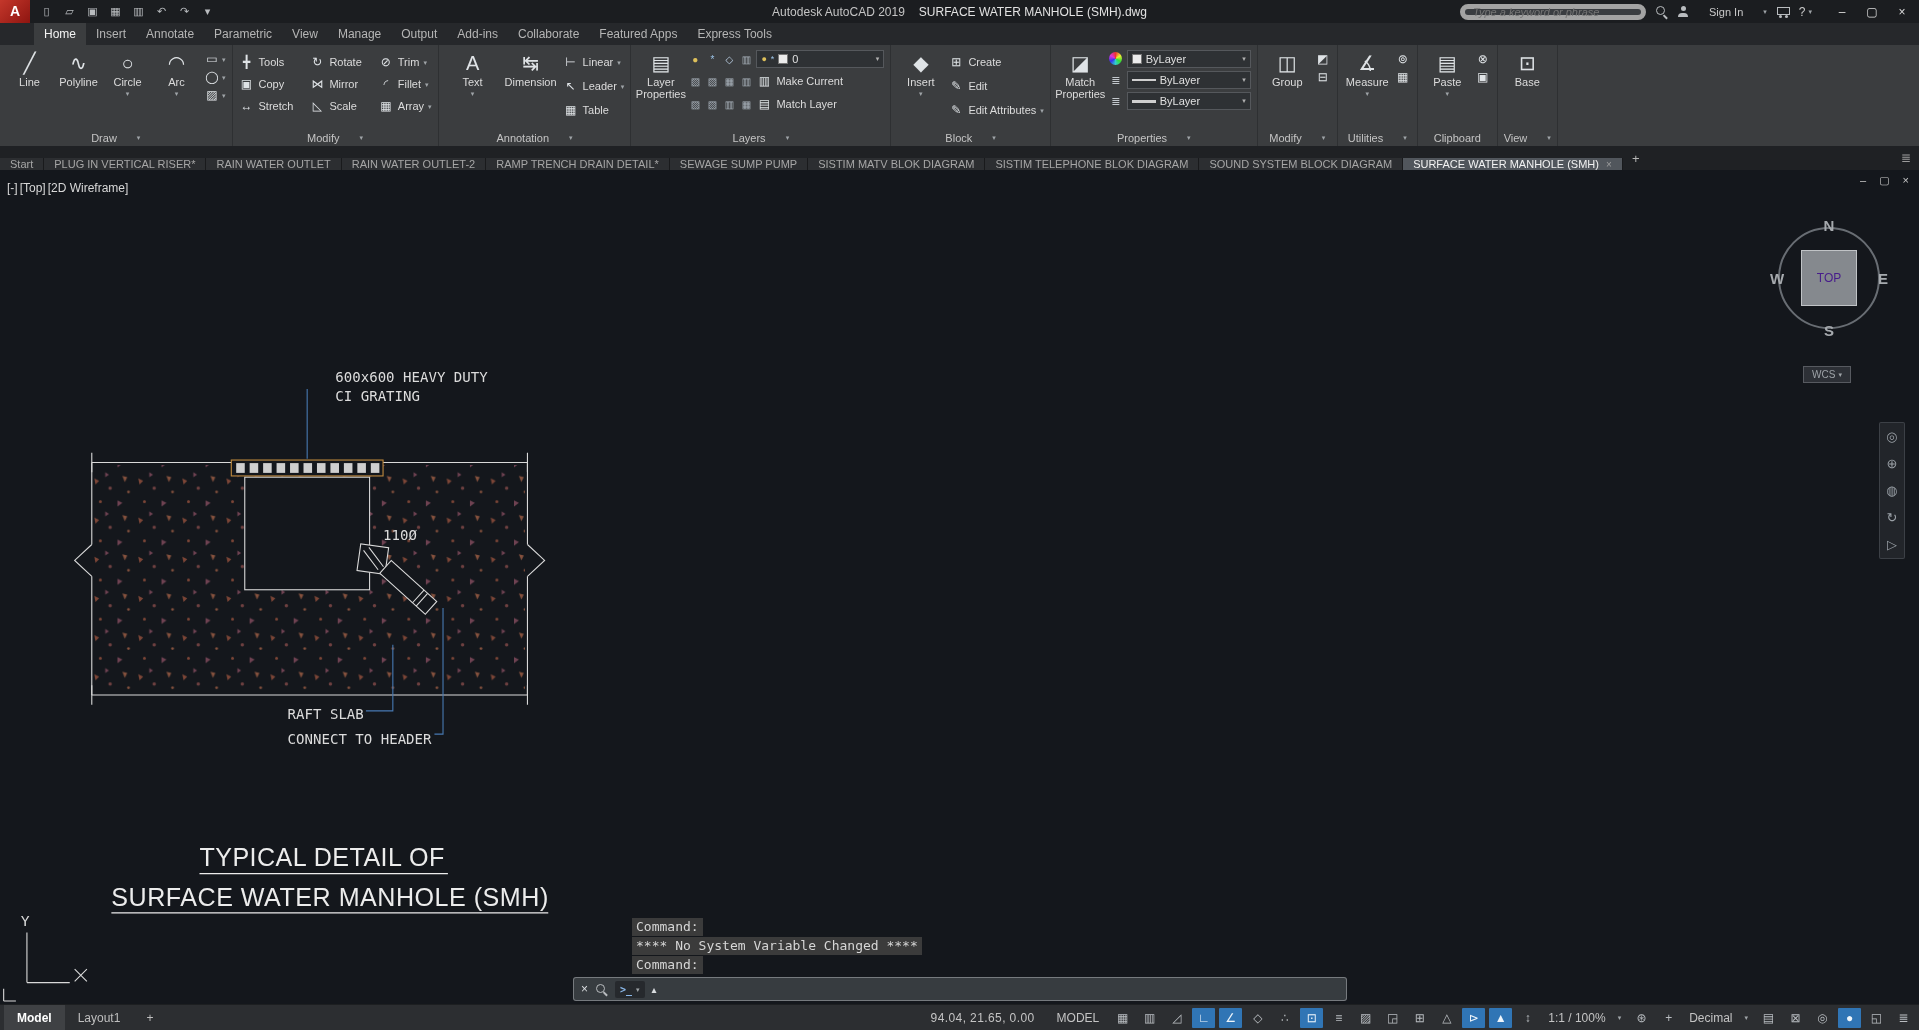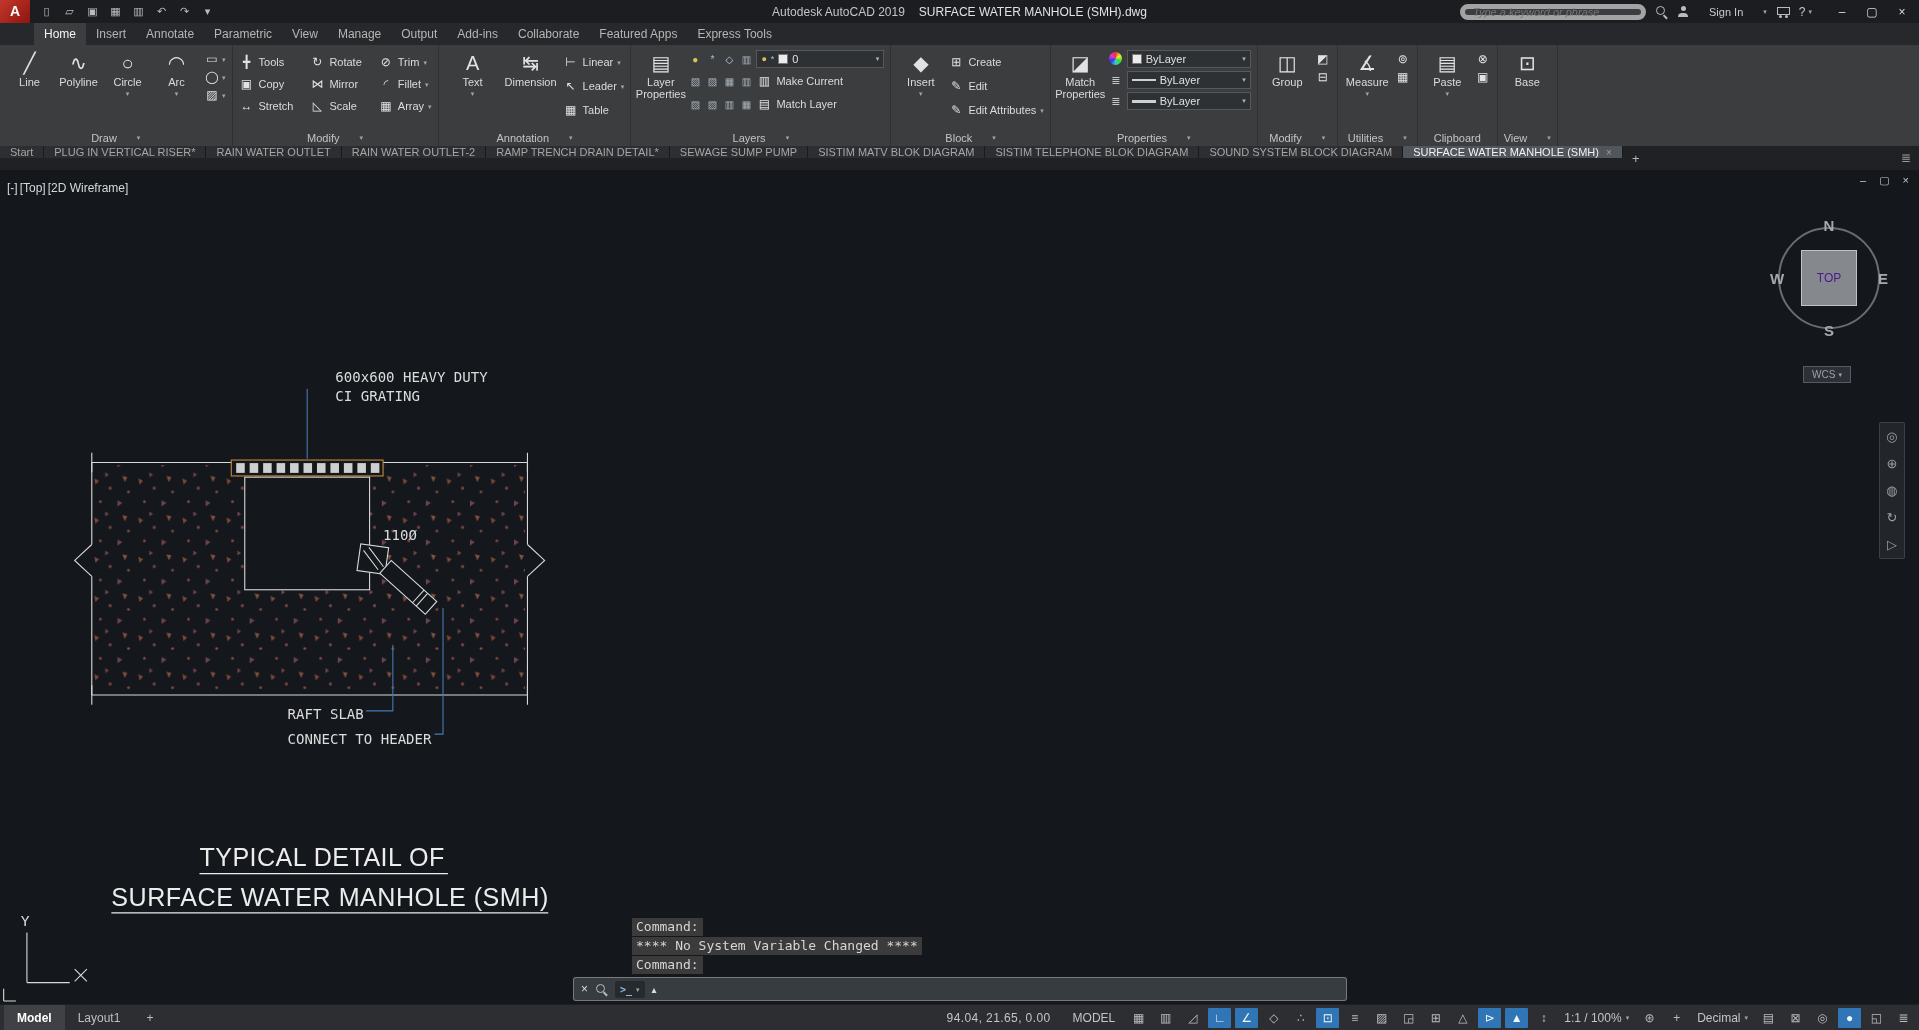--- a/index.html
+++ b/index.html
@@ -62,21 +62,21 @@
 .cmini{font-size:9px}
 .c-bulb{color:#dec05a}.c-frz{color:#9cc3e8}
 .lineswatch{width:24px;height:2px;background:#cfcfcf;flex:0 0 auto}
 .lineswatch.thick{height:3px}
 .cwheel{width:13px;height:13px;border-radius:50%;display:inline-block;background:conic-gradient(#e33,#ee3,#3d3,#3cc,#33e,#d3d,#e33)}
 .pmini{width:16px;text-align:center;color:#c3c8cd;font-size:11px}
 .rib-fill{flex:1}
 
 
 .ftabs{height:24px;background:#1f2124;display:flex;align-items:stretch;font-size:11px;color:#a6a6a6;flex:0 0 auto}
-.ftab-list{display:flex;align-items:flex-start}
+.ftab-list{display:flex;align-items:flex-end}
 .ftab{display:flex;align-items:center;gap:7px;padding:0 10px;background:#2c2e31;border-right:1px solid #191a1c;white-space:nowrap}
 .ftab.active{background:#51565c;color:#f2f2f2}
 .fx{font-size:10px;color:#9c9c9c;display:none}
 .ftab.active .fx{display:inline}
 .ftab-plus{width:26px;display:flex;align-items:center;justify-content:center;color:#b5b5b5;font-size:13px}
 .ftab-menu{margin-left:auto;width:26px;display:flex;align-items:center;justify-content:center;color:#9c9c9c;font-size:12px}
 
 
 .canvas{position:relative;flex:1;background:#14171c;overflow:hidden}
 .cad{position:absolute;left:0;top:0;width:1919px;height:834px}
@@ -105,21 +105,21 @@
 
 .statusbar{height:26px;background:#2c2e31;border-top:1px solid #1d1f21;display:flex;align-items:center;font-size:12px;color:#bfbfbf;padding-left:4px;flex:0 0 auto}
 .sbtab{padding:0 13px;height:26px;line-height:26px}
 .sbtab.active{background:#3f4144;color:#fff;font-weight:bold}
 .sb-right{margin-left:auto;display:flex;align-items:center;gap:4px;padding-right:4px}
 .coords{color:#c4c4c4;padding:0 10px;letter-spacing:.4px}
 .sb-model{padding:0 8px;color:#c4c4c4}
 .sb-icons{display:flex;align-items:center;gap:4px}
 .sbicon{width:23px;height:20px;display:flex;align-items:center;justify-content:center;font-size:12px;color:#b9bdc1;border-radius:1px}
 .sbicon.on{background:#3075b5;color:#eef5fb}
-.sbtext{padding:0 5px;display:flex;align-items:center;gap:4px;color:#c4c4c4;white-space:nowrap}
+.sbtext{padding:0 5px;display:flex;align-items:center;gap:12px;color:#c4c4c4;white-space:nowrap}
 </style>
 </head>
 <body>
 
 <div id="app">
 
   <header class="titlebar">
     <div class="applogo">A</div>
     <div class="qat">
 

